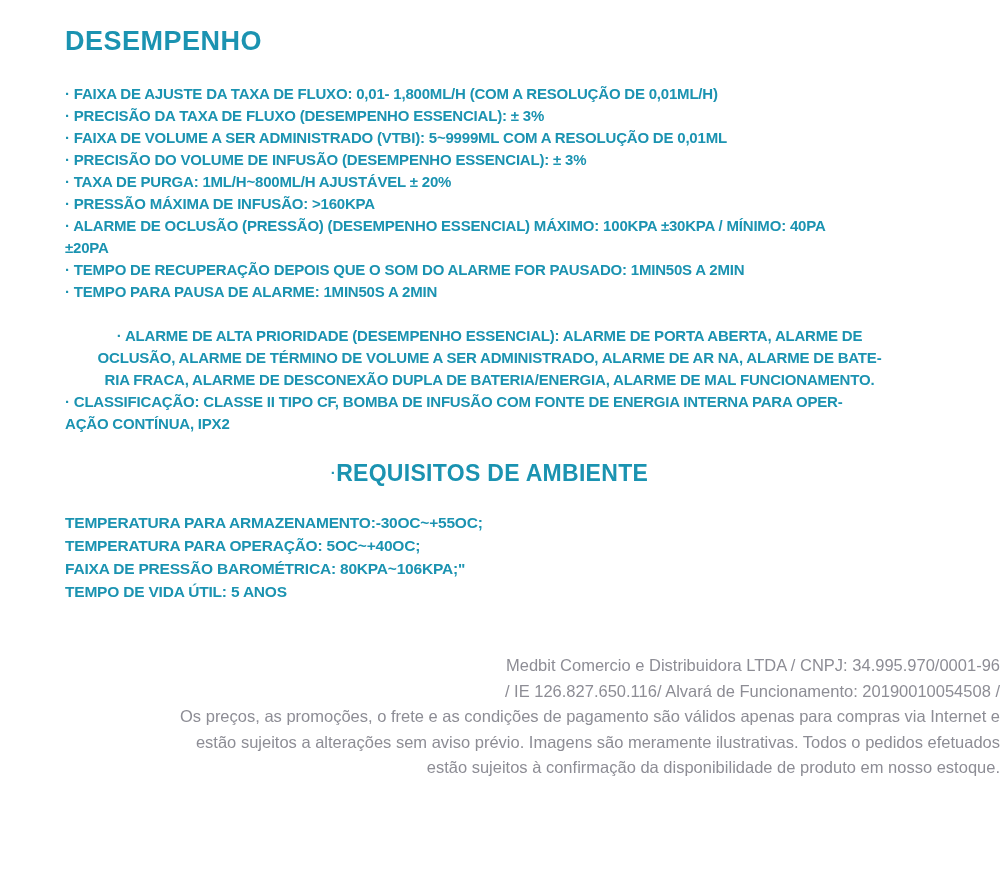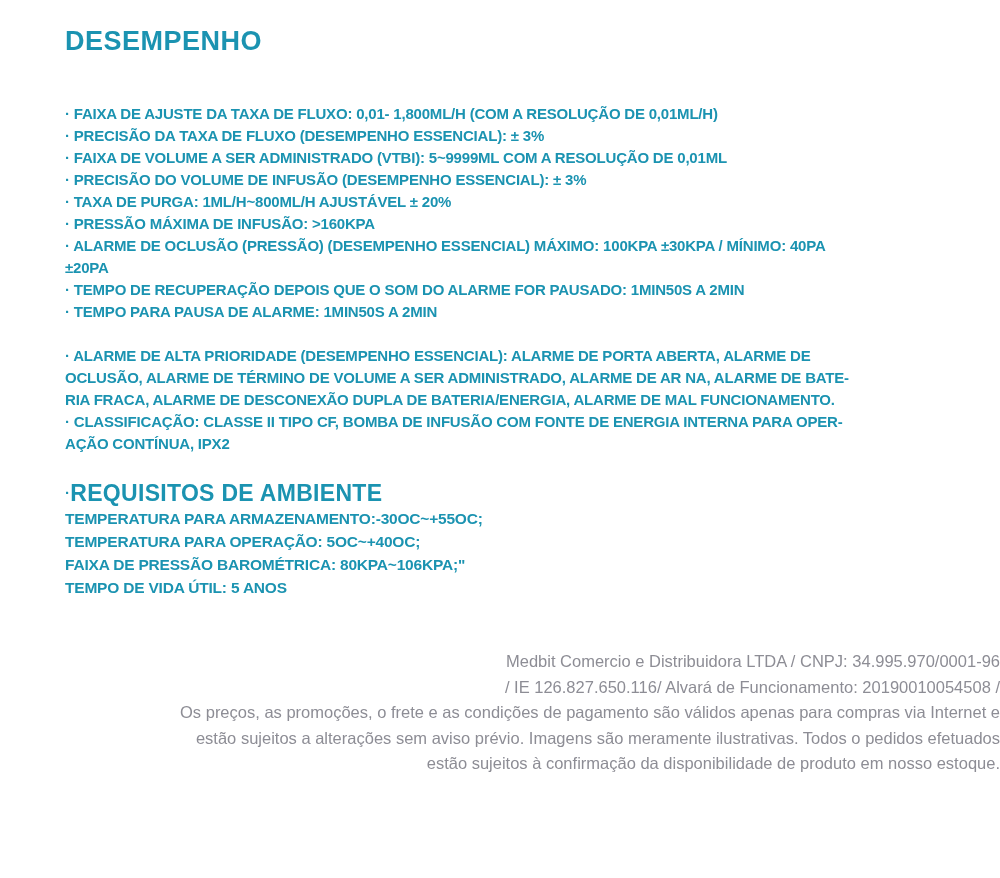--- a/index.html
+++ b/index.html
@@ -8,34 +8,34 @@
   body {
     width:1000px; height:878px; overflow:hidden;
     font-family:"Liberation Sans", sans-serif;
     -webkit-font-smoothing:antialiased;
   }
   .content { padding:28px 86px 0 65px; }
   .h1 {
     color:var(--accent); font-size:27px; font-weight:bold;
     letter-spacing:.5px; line-height:1;
   }
-  .spec-list { margin-top:48px; width:880px; }
+  .spec-list { margin-top:28px; width:880px; }
   .spec-line, .para-line, .env-line {
     color:var(--accent); font-weight:bold;
     font-size:15px; line-height:22px; letter-spacing:-0.2px;
     white-space:nowrap;
   }
-  .alarm-para { margin-top:22px; }
+  .alarm-para { margin-top:22px;text-align:center; }
   .class-para { }
   .h2 {
     margin-top:24px; color:var(--accent); font-size:23px;
-    font-weight:bold; line-height:28px; letter-spacing:.3px;
+    font-weight:bold; line-height:28px; letter-spacing:.3px;text-align:center;
   }
   .h2 .dot { font-size:15px; vertical-align:3px; }
-  .env-list { }
+  .env-list { margin-top:24px; }
   .env-line { font-size:15.5px; line-height:23px; }
   .footer {
     margin-top:50px; text-align:right; color:var(--muted);
     font-size:16.5px; line-height:25.5px; font-weight:normal;
   }
   .footer-line { white-space:nowrap; }
 </style>
 </head>
 <body>
 

